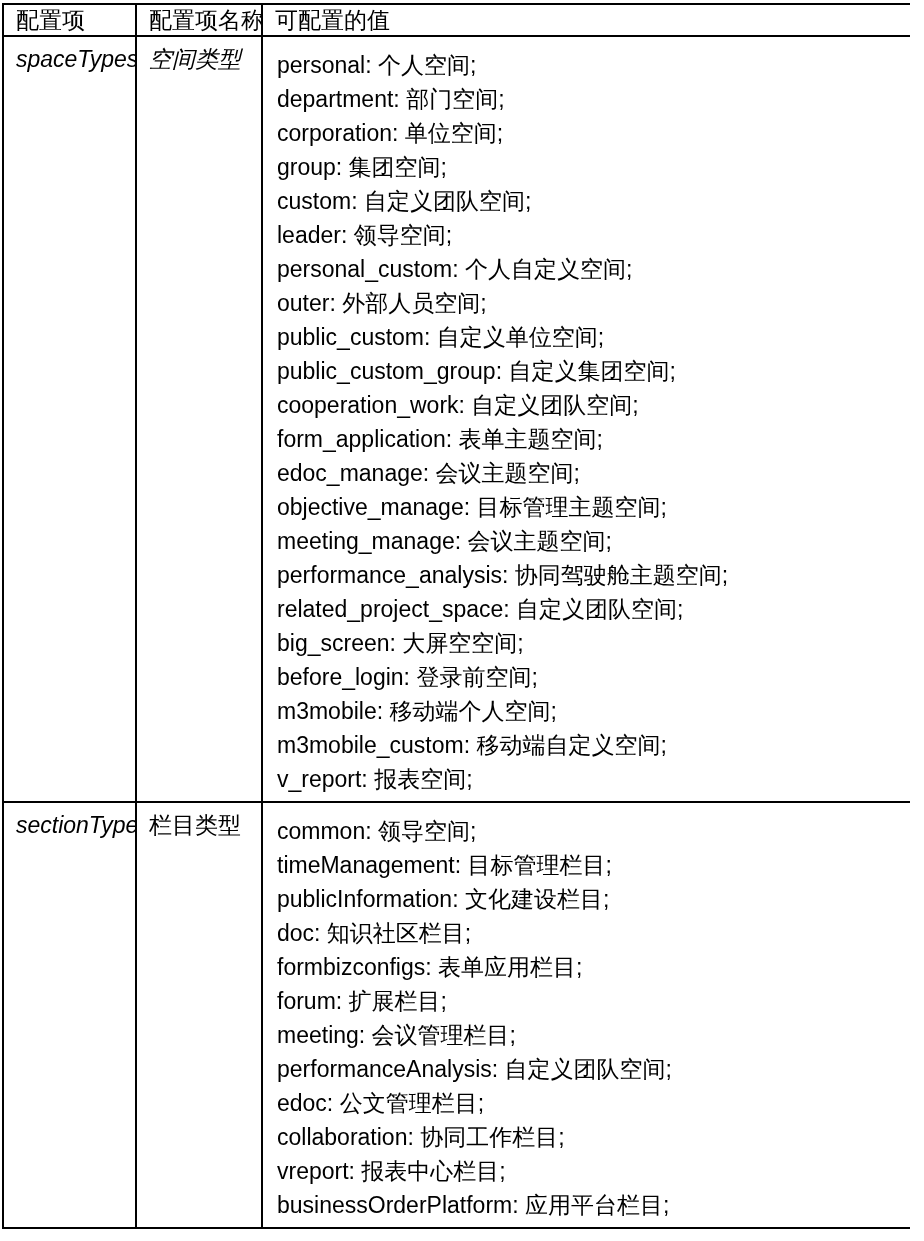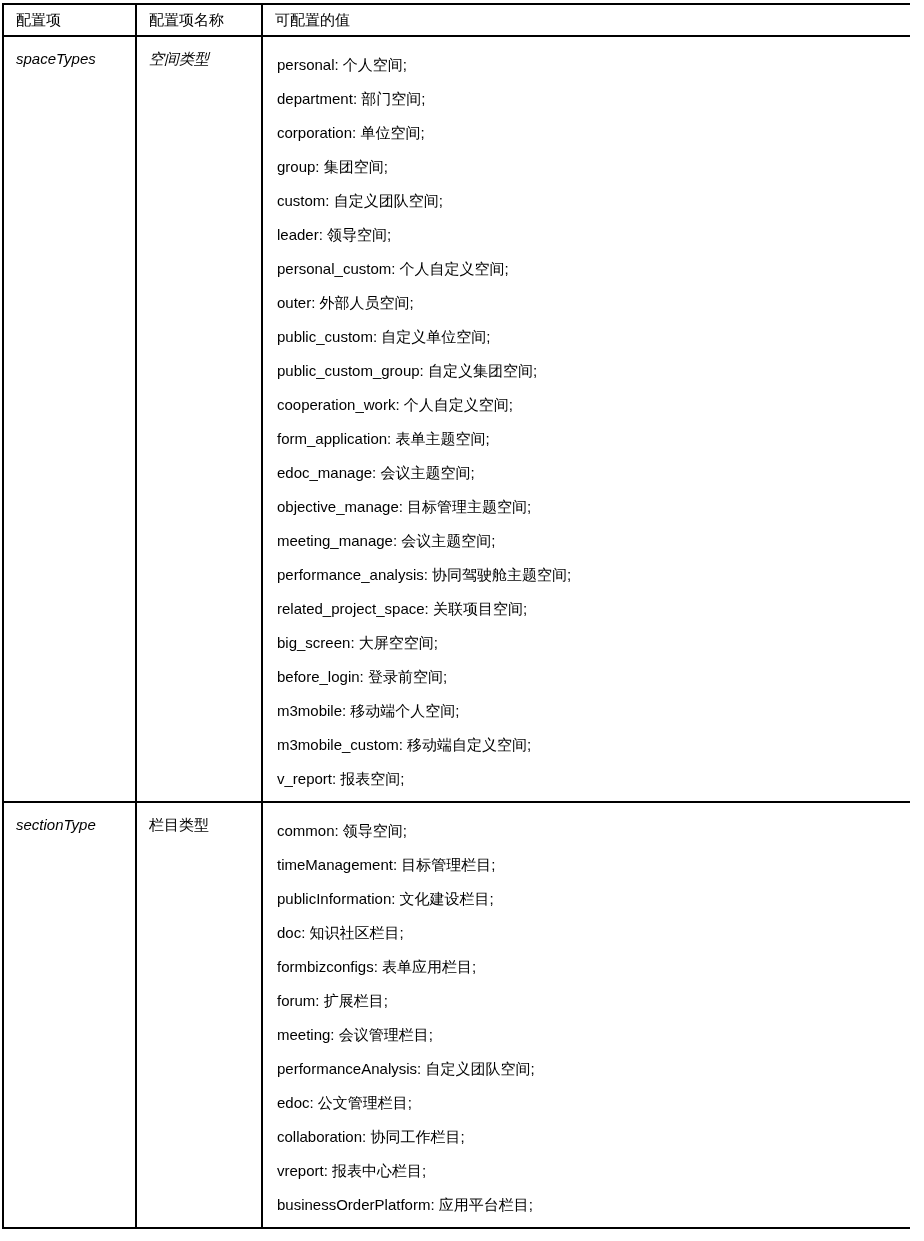--- a/index.html
+++ b/index.html
@@ -13,21 +13,21 @@
   table.cfg{
     border-collapse:collapse;
     width:100%;
     table-layout:fixed;
   }
   table.cfg col.c1{width:133px;}
   table.cfg col.c2{width:126px;}
   table.cfg th, table.cfg td{
     border:2px solid #000000;
     vertical-align:top;
-    font-size:15px;
+    font-size:23px;
   }
   
   table.cfg th.last, table.cfg td.last{border-right:none;margin-left:8px;}
   table.cfg thead th{
     font-weight:normal;
     text-align:left;
     padding:3px 6px 3px 12px;
     height:24px;
     line-height:24px;
     white-space:nowrap;
@@ -76,27 +76,27 @@
           <div class="vline">personal: 个人空间;</div>
           <div class="vline">department: 部门空间;</div>
           <div class="vline">corporation: 单位空间;</div>
           <div class="vline">group: 集团空间;</div>
           <div class="vline">custom: 自定义团队空间;</div>
           <div class="vline">leader: 领导空间;</div>
           <div class="vline">personal_custom: 个人自定义空间;</div>
           <div class="vline">outer: 外部人员空间;</div>
           <div class="vline">public_custom: 自定义单位空间;</div>
           <div class="vline">public_custom_group: 自定义集团空间;</div>
-          <div class="vline">cooperation_work: 个人自定义空间;</div>
+          <div class="vline">cooperation_work: 自定义团队空间;</div>
           <div class="vline">form_application: 表单主题空间;</div>
           <div class="vline">edoc_manage: 会议主题空间;</div>
           <div class="vline">objective_manage: 目标管理主题空间;</div>
           <div class="vline">meeting_manage: 会议主题空间;</div>
           <div class="vline">performance_analysis: 协同驾驶舱主题空间;</div>
-          <div class="vline">related_project_space: 关联项目空间;</div>
+          <div class="vline">related_project_space: 自定义团队空间;</div>
           <div class="vline">big_screen: 大屏空空间;</div>
           <div class="vline">before_login: 登录前空间;</div>
           <div class="vline">m3mobile: 移动端个人空间;</div>
           <div class="vline">m3mobile_custom: 移动端自定义空间;</div>
           <div class="vline">v_report: 报表空间;</div>
         </td>
       </tr>
       <tr>
         <td class="key-cell">sectionType</td>
         <td class="name-cell">栏目类型</td>

